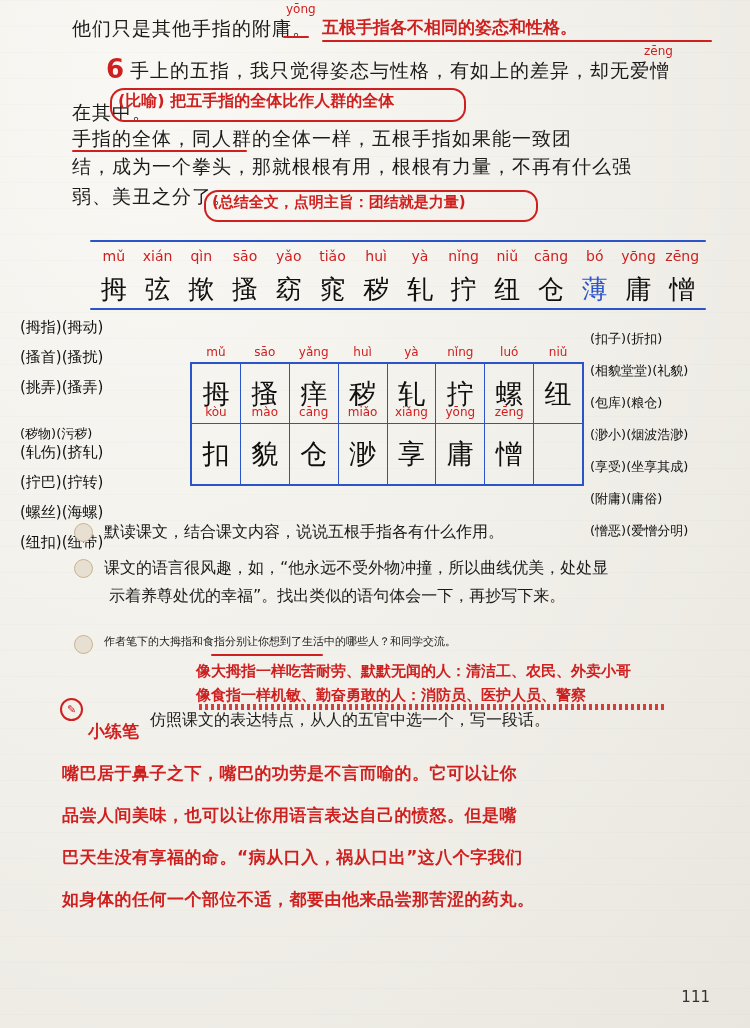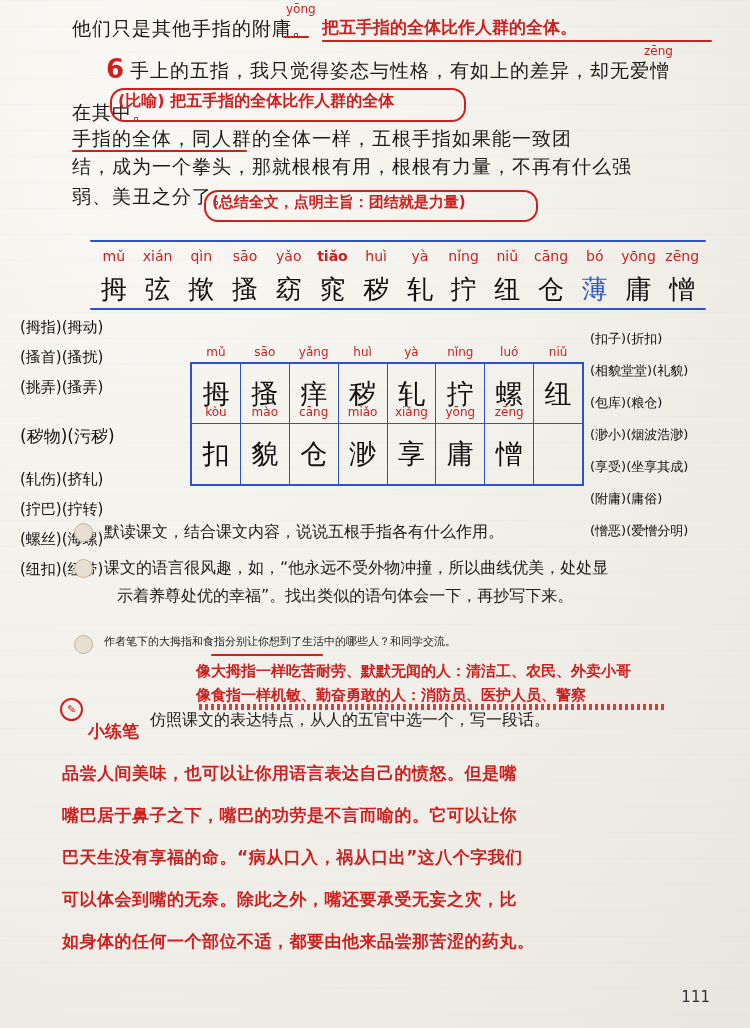--- a/index.html
+++ b/index.html
@@ -60,21 +60,21 @@
 </head>
 <body>
 
 <div class="page">
   <div class="texture"></div>
 
   <div class="abs print" style="left:72px;top:16px;font-size:19px;letter-spacing:1px;">他们只是其他手指的附庸。</div>
   <div class="abs red" style="left:286px;top:2px;font-size:12px;">yōng</div>
   <div class="uline" style="left:283px;top:36px;width:26px;"></div>
 
-  <div class="abs red" style="left:322px;top:16px;font-size:17px;font-weight:bold;">把五手指的全体比作人群的全体。</div>
+  <div class="abs red" style="left:322px;top:16px;font-size:17px;font-weight:bold;">五根手指各不相同的姿态和性格。</div>
   <div class="uline" style="left:322px;top:40px;width:390px;"></div>
 
   <div class="abs red" style="left:106px;top:54px;font-size:26px;font-weight:bold;">6</div>
   <div class="abs print" style="left:130px;top:58px;font-size:19px;letter-spacing:1px;">手上的五指，我只觉得姿态与性格，有如上的差异，却无爱憎</div>
   <div class="abs red" style="left:644px;top:44px;font-size:12px;">zēng</div>
 
   <div class="abs print" style="left:72px;top:100px;font-size:19px;letter-spacing:1px;">在其中。</div>
   <div class="boxred" style="left:110px;top:88px;width:352px;height:30px;"></div>
   <div class="abs red" style="left:118px;top:91px;font-size:16px;font-weight:bold;">(比喻) 把五手指的全体比作人群的全体</div>
 
@@ -87,21 +87,21 @@
   <div class="boxred" style="left:204px;top:190px;width:330px;height:28px;"></div>
   <div class="abs red" style="left:212px;top:193px;font-size:15px;font-weight:bold;">(总结全文，点明主旨：团结就是力量)</div>
 
   <div class="ulineb" style="left:90px;top:240px;width:616px;background:#2b54c9;"></div>
   <div class="pinyin-row" id="wl-pinyin" style="left:92px;top:248px;width:612px;">
       <span style="flex: 1 1 0%;">mǔ</span>
       <span style="flex: 1 1 0%;">xián</span>
       <span style="flex: 1 1 0%;">qìn</span>
       <span style="flex: 1 1 0%;">sāo</span>
       <span style="flex: 1 1 0%;">yǎo</span>
-      <span style="flex: 1 1 0%; font-weight: bold;">tiǎo</span>
+      <span style="flex: 1 1 0%;">tiǎo</span>
       <span style="flex: 1 1 0%;">huì</span>
       <span style="flex: 1 1 0%;">yà</span>
       <span style="flex: 1 1 0%;">nǐng</span>
       <span style="flex: 1 1 0%;">niǔ</span>
       <span style="flex: 1 1 0%;">cāng</span>
       <span style="flex: 1 1 0%;">bó</span>
       <span style="flex: 1 1 0%;">yōng</span>
       <span style="flex: 1 1 0%;">zēng</span>
     </div>
   <div class="char-row" id="wl-chars" style="left:92px;top:272px;width:612px;">
@@ -119,21 +119,21 @@
       <span style="flex: 1 1 0%; color: rgb(43, 84, 201);">薄</span>
       <span style="flex: 1 1 0%;">庸</span>
       <span style="flex: 1 1 0%;">憎</span>
     </div>
   <div class="ulineb" style="left:90px;top:308px;width:616px;background:#2b54c9;"></div>
 
   <div id="left-col" style="position:absolute;left:20px;top:318px;width:180px;">
       <div style="font-size: 15px; color: rgb(17, 17, 17); margin-bottom: 11px; white-space: pre;">(拇指)(拇动)</div>
       <div style="font-size: 15px; color: rgb(17, 17, 17); margin-bottom: 11px; white-space: pre;">(搔首)(搔扰)</div>
       <div style="font-size: 15px; color: rgb(17, 17, 17); margin-bottom: 28px; white-space: pre;">(挑弄)(搔弄)</div>
-      <div style="font-size: 17px; color: rgb(17, 17, 17); margin-bottom: 22px; white-space: pre;">(秽物)(污秽)</div>
+      <div style="font-size: 13px; color: rgb(17, 17, 17); margin-bottom: 0; white-space: pre;">(秽物)(污秽)</div>
       <div style="font-size: 15px; color: rgb(17, 17, 17); margin-bottom: 11px; white-space: pre;">(轧伤)(挤轧)</div>
       <div style="font-size: 15px; color: rgb(17, 17, 17); margin-bottom: 11px; white-space: pre;">(拧巴)(拧转)</div>
       <div style="font-size: 15px; color: rgb(17, 17, 17); margin-bottom: 11px; white-space: pre;">(螺丝)(海螺)</div>
       <div style="font-size: 15px; color: rgb(17, 17, 17); margin-bottom: 11px; white-space: pre;">(纽扣)(纽带)</div>
     </div>
 
   <div id="right-col" style="position:absolute;left:590px;top:330px;width:160px;">
       <div style="font-size: 13px; color: rgb(17, 17, 17); margin-bottom: 14px; white-space: pre;">(扣子)(折扣)</div>
       <div style="font-size: 13px; color: rgb(17, 17, 17); margin-bottom: 14px; white-space: pre;">(相貌堂堂)(礼貌)</div>
       <div style="font-size: 13px; color: rgb(17, 17, 17); margin-bottom: 14px; white-space: pre;">(包库)(粮仓)</div>
@@ -212,37 +212,36 @@
           <span></span>
         </div>
       </div>
   </div>
 
   <div class="bullet" style="left:74px;top:523px;"></div>
   <div class="abs print" style="left:104px;top:522px;font-size:16px;">默读课文，结合课文内容，说说五根手指各有什么作用。</div>
 
   <div class="bullet" style="left:74px;top:559px;"></div>
   <div class="abs print" style="left:104px;top:558px;font-size:16px;">课文的语言很风趣，如，“他永远不受外物冲撞，所以曲线优美，处处显</div>
-  <div class="abs print" style="left:117px;top:586px;font-size:16px;">示着养尊处优的幸福”。找出类似的语句体会一下，再抄写下来。</div>
+  <div class="abs print" style="left:109px;top:586px;font-size:16px;">示着养尊处优的幸福”。找出类似的语句体会一下，再抄写下来。</div>
 
   <div class="bullet" style="left:74px;top:635px;"></div>
   <div class="abs print" style="left:104px;top:634px;font-size:11px;">作者笔下的大拇指和食指分别让你想到了生活中的哪些人？和同学交流。</div>
   <div class="uline" style="left:211px;top:654px;width:112px;"></div>
 
   <div class="lianbi" style="left:60px;top:676px;">
     <div class="ic">✎</div>
     <span class="red" style="font-size:17px;font-weight:bold;margin-top:44px;">小练笔</span>
   </div>
   <div class="abs red" style="left:196px;top:662px;font-size:15px;font-weight:bold;text-align:right;">像大拇指一样吃苦耐劳、默默无闻的人：清洁工、农民、外卖小哥</div>
   <div class="abs red" style="left:196px;top:686px;font-size:15px;font-weight:bold;">像食指一样机敏、勤奋勇敢的人：消防员、医护人员、警察</div>
   <div class="wave" style="left:196px;top:704px;width:470px;"></div>
   <div class="abs print" style="left:150px;top:710px;font-size:16px;">仿照课文的表达特点，从人的五官中选一个，写一段话。</div>
 
   <div id="composition" style="position:absolute;left:62px;top:762px;width:630px;">
+      <div style="font-size: 17px; color: rgb(207, 32, 32); font-weight: bold; margin-bottom: 19px; letter-spacing: 0.5px;">嘴巴居于鼻子之下，嘴巴的功劳是不言而喻的。它可以让你</div>
       <div style="font-size: 17px; color: rgb(207, 32, 32); font-weight: bold; margin-bottom: 19px; letter-spacing: 0.5px;">品尝人间美味，也可以让你用语言表达自己的愤怒。但是嘴</div>
-      <div style="font-size: 17px; color: rgb(207, 32, 32); font-weight: bold; margin-bottom: 19px; letter-spacing: 0.5px;">嘴巴居于鼻子之下，嘴巴的功劳是不言而喻的。它可以让你</div>
       <div style="font-size: 17px; color: rgb(207, 32, 32); font-weight: bold; margin-bottom: 19px; letter-spacing: 0.5px;">巴天生没有享福的命。“病从口入，祸从口出”这八个字我们</div>
-      <div style="font-size: 17px; color: rgb(207, 32, 32); font-weight: bold; margin-bottom: 19px; letter-spacing: 0.5px;">可以体会到嘴的无奈。除此之外，嘴还要承受无妄之灾，比</div>
       <div style="font-size: 17px; color: rgb(207, 32, 32); font-weight: bold; margin-bottom: 19px; letter-spacing: 0.5px;">如身体的任何一个部位不适，都要由他来品尝那苦涩的药丸。</div>
     </div>
 
   <div class="pageno">111</div>
 </div>
 
 </body></html>

